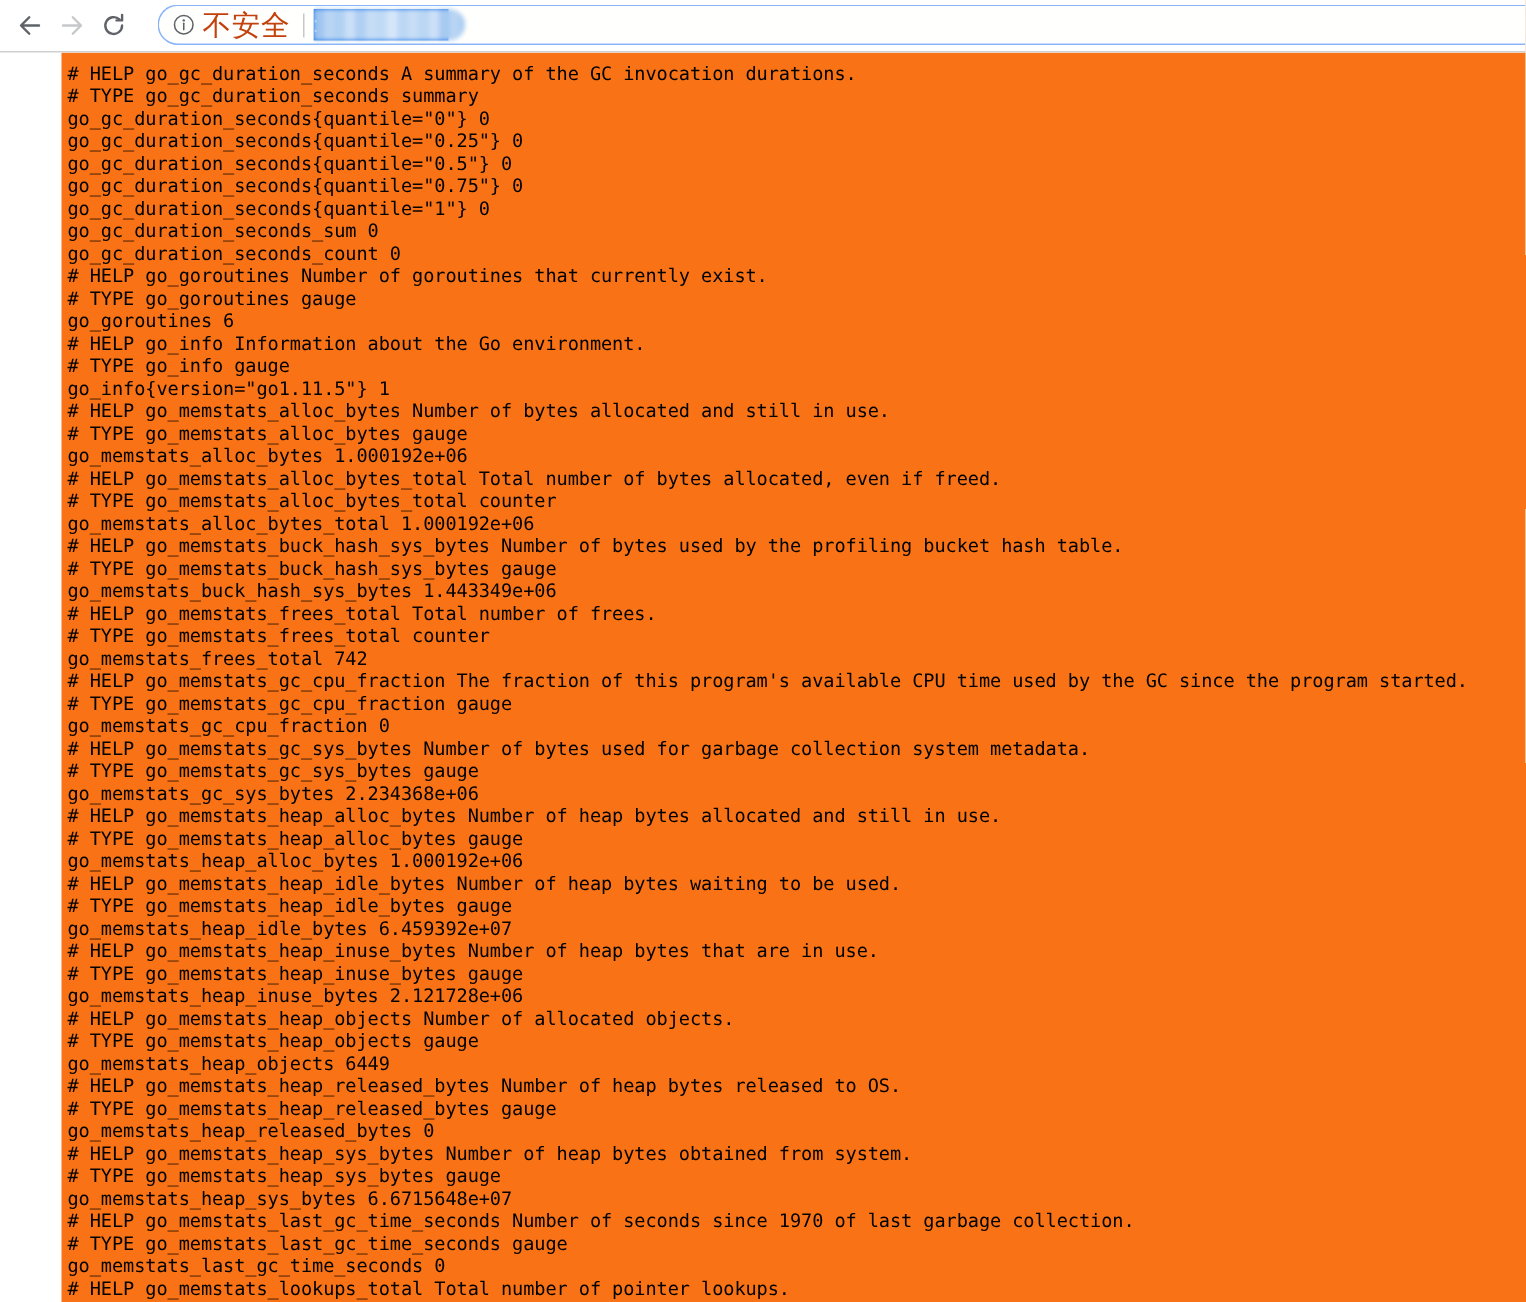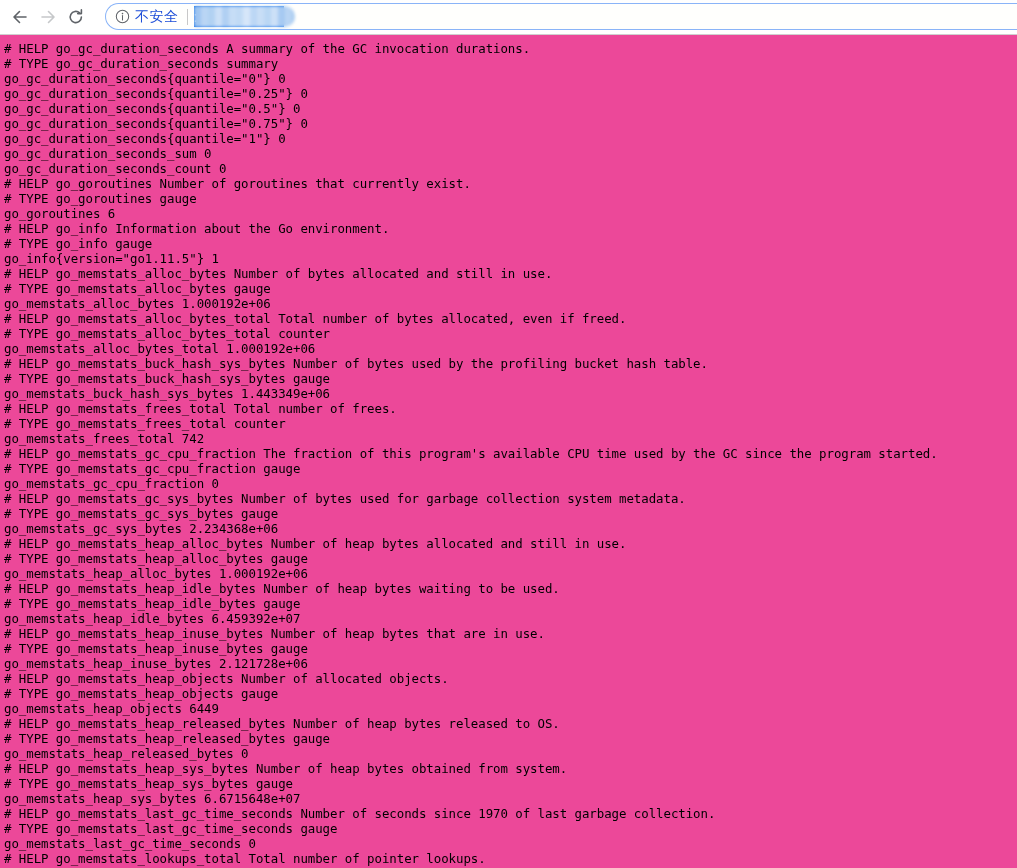--- a/index.html
+++ b/index.html
@@ -64,22 +64,22 @@
 
   .info-icon {
     width: 15px;
     height: 15px;
     flex: 0 0 auto;
     margin-right: 5px;
   }
 
   .security-text {
     font-family: "DejaVu Sans", sans-serif;
-    font-size: 14px;
-    color: #1d4ed8;
+    font-size: 19px;
+    color: #c2410c;
     white-space: nowrap;
     letter-spacing: 0.5px;
   }
 
   .omni-separator {
     width: 1px;
     height: 16px;
     background: #c8c8c8;
     margin: 0 6px 0 8px;
     flex: 0 0 auto;
@@ -128,22 +128,23 @@
         #b4d2f3 7px, #b4d2f3 14px,
         #a8ccf1 14px, #a8ccf1 21px,
         #c2daf6 21px, #c2daf6 28px),
       #a9cdf2;
     filter: blur(1.4px);
   }
 
   
   .page {
     height: 833px;
-    background: #ec4899;
-    overflow: hidden;
+    background: #f97316;
+    overflow: hidden;
+    margin-left: 41px;
   }
 
   pre.metrics {
     margin: 0;
     padding: 6px 0 0 4px;
     font-family: "DejaVu Sans Mono", monospace;
     font-size: 12.4px;
     line-height: 15px;
     color: #000000;
     white-space: pre;

